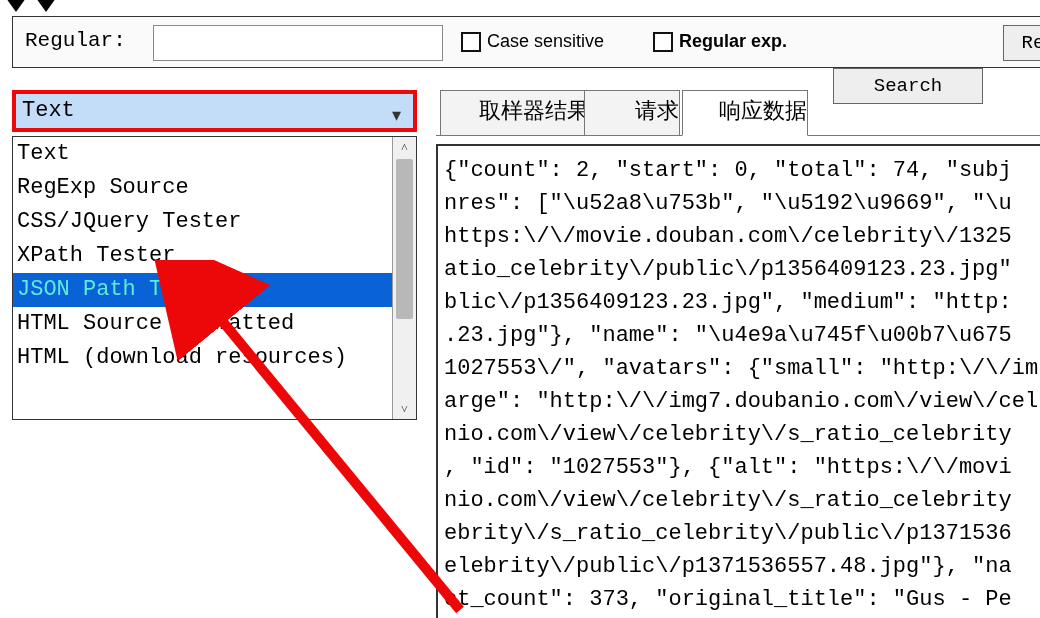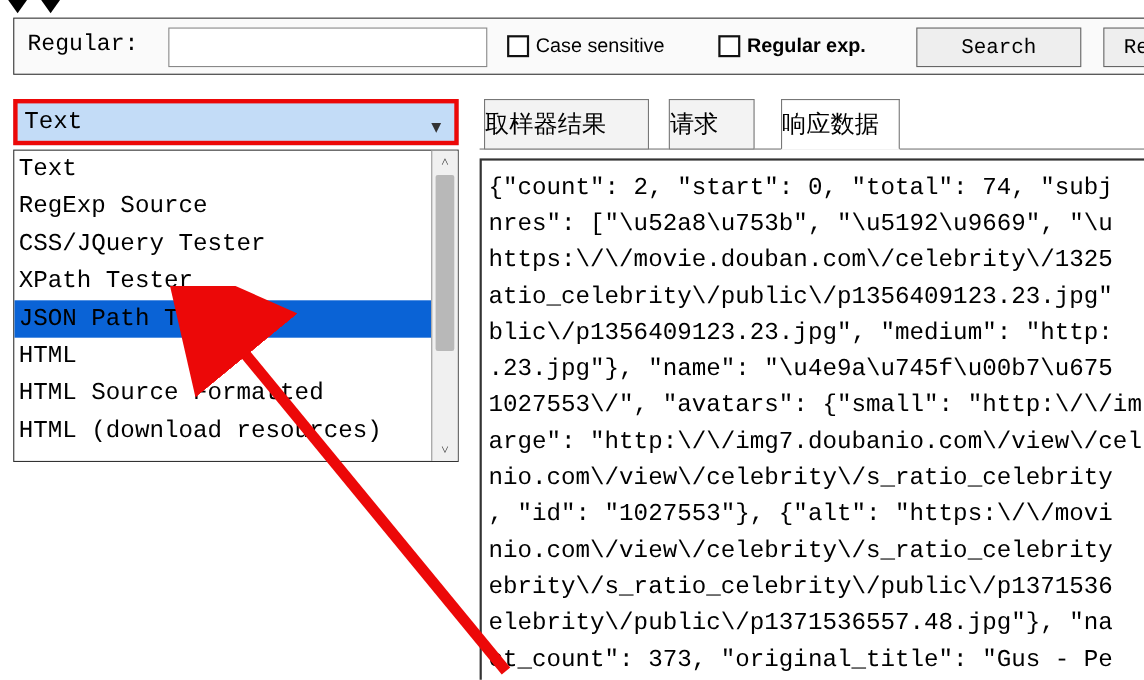--- a/index.html
+++ b/index.html
@@ -67,21 +67,21 @@
   .btn {
     position: absolute;
     top: 8px; height: 36px;
     border: 1px solid #666;
     background: #eee;
     font-size: 19px;
     font-family: "Courier New", monospace;
     text-align: center;
     line-height: 34px;
   }
-  .btn.search-btn { left: 820px; width: 150px; }
+  .btn.search-btn { left: 820px; width: 150px; margin-top: 43px; }
   .btn.re-btn { left: 990px; width: 60px; }
   .combo-box {
     position: absolute;
     left: 12px; top: 90px;
     width: 405px; height: 42px;
     border: 4px solid #ec0808;
     background: #c3dcf7;
   }
   .combo-text {
     position: absolute;
@@ -111,21 +111,21 @@
     height: 34px;
     padding-left: 4px;
     font-family: "Courier New", monospace;
     font-size: 22px;
     line-height: 34px;
     white-space: nowrap;
     color: #000;
   }
   .dd-item.selected {
     background: #0a63d6;
-    color: #000000;
+    color: #5eead4;
   }
   .dd-scroll {
     position: absolute;
     right: 0; top: 0; bottom: 0;
     width: 24px;
     background: #f0f0f0;
     border-left: 1px solid #999;
   }
   .dd-scroll-up, .dd-scroll-down {
     position: absolute;
@@ -148,27 +148,27 @@
     left: 436px; top: 90px;
     right: -10px; height: 46px;
     border-bottom: 1px solid #777;
   }
   .tab {
     position: absolute;
     top: 0; height: 46px;
     border: 1px solid #777;
     background: #f3f3f3;
     font-size: 22px;
-    font-family: Liberation Serif, serif;
-    text-align: left;
+    font-family: Liberation Mono, monospace;
+    text-align: right;
     line-height: 44px;
   }
   .tab.t-1 { left: 4px; width: 150px; }
-  .tab.t-2 { left: 172px; width: 78px; }
-  .tab.t-3 { left: 246px; width: 108px; background: #fff; border-bottom: 1px solid #fff; margin-left: 28px; }
+  .tab.t-2 { left: 148px; width: 96px; }
+  .tab.t-3 { left: 246px; width: 126px; background: #fff; border-bottom: 1px solid #fff; }
   .response-pane {
     position: absolute;
     left: 436px; top: 144px;
     right: -10px; bottom: -10px;
     border: 2px solid #333;
     background: #fff;
     padding: 8px 6px;
     overflow: hidden;
   }
   .response-text {
@@ -213,21 +213,20 @@
   <span class="combo-arrow">▾</span>
 </div>
 
 <div class="dropdown">
   <div class="dd-list" id="dd-list">
       <div class="dd-item">Text</div>
       <div class="dd-item">RegExp Source</div>
       <div class="dd-item">CSS/JQuery Tester</div>
       <div class="dd-item">XPath Tester</div>
       <div class="dd-item selected">JSON Path Tester</div>
-      <div class="dd-item">HTML</div>
       <div class="dd-item">HTML Source Formatted</div>
       <div class="dd-item">HTML (download resources)</div>
     </div>
   <div class="dd-scroll">
     <div class="dd-scroll-up">˄</div>
     <div class="dd-thumb"></div>
     <div class="dd-scroll-down">˅</div>
   </div>
 </div>
 

